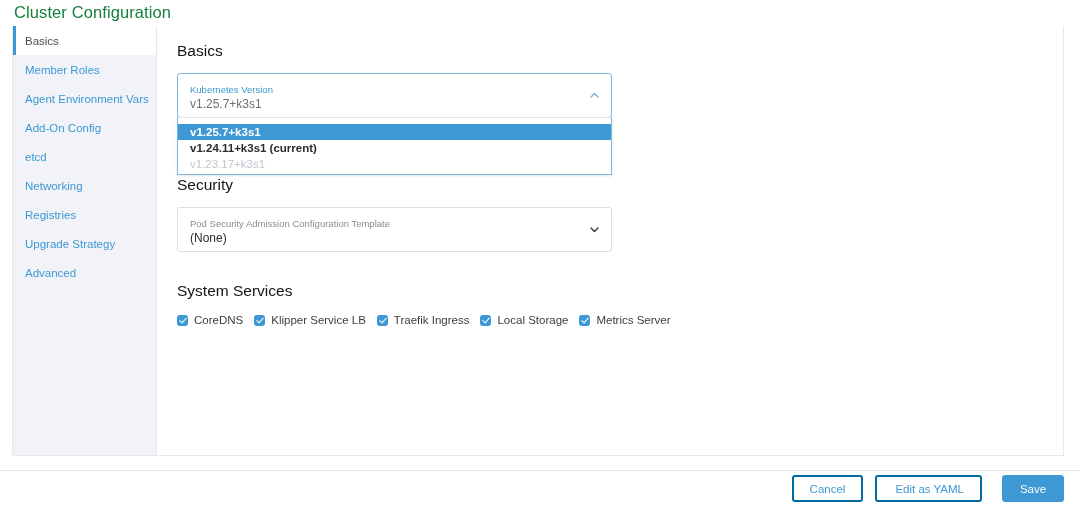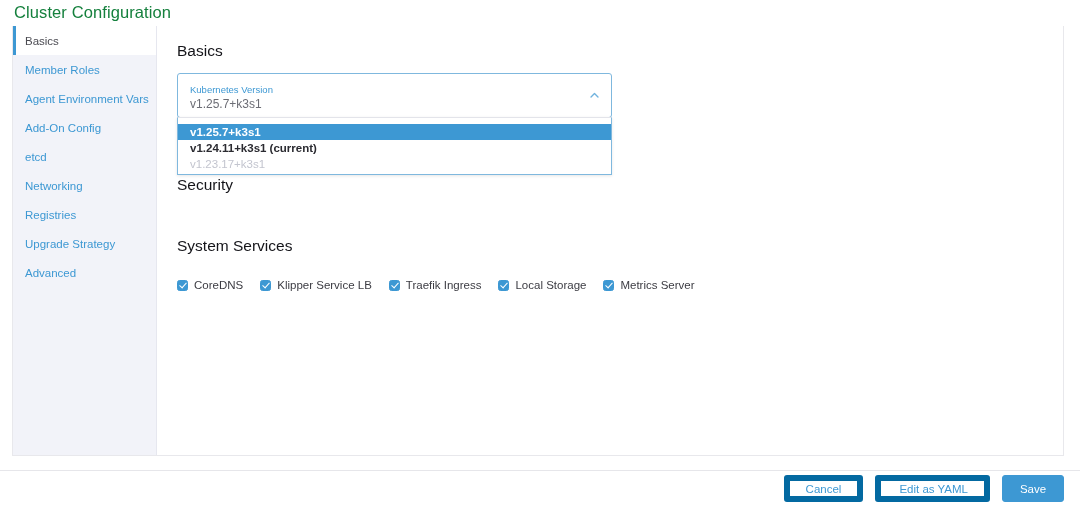--- a/index.html
+++ b/index.html
@@ -157,21 +157,21 @@
     cursor: default;
   }
 
   
   .checkbox-row {
     display: flex;
     align-items: center;
     gap: 15px;
     margin-top: 18px;
   }
-  .checkbox-row.tight { gap: 17px; margin-top: 24px; }
+  .checkbox-row.tight { gap: 11px; margin-top: 14px; }
   .cb {
     display: flex;
     align-items: center;
     gap: 6px;
     font-size: 11.5px;
     color: #3c3c43;
     cursor: pointer;
     white-space: nowrap;
   }
   .box {
@@ -220,29 +220,30 @@
     border-radius: 3px;
     font-size: 11.5px;
     display: flex;
     align-items: center;
     justify-content: center;
     cursor: pointer;
     padding: 0 16px;
     white-space: nowrap;
   }
   .btn.outline {
-    border: 6px solid #0369a1;
+    border: 2px solid #0369a1;
     background: #ffffff;
     color: #3d98d3;
   }
   .btn.primary {
     border: 1px solid #3d98d3;
     background: #3d98d3;
     color: #ffffff;
     min-width: 62px;
+    margin-left: 8px;
   }
   .btn.cancel { min-width: 62px; }
   .btn.yaml { min-width: 98px; padding-left: 18px; }
 </style>
 </head>
 <body>
 
 <div class="page">
 
   <div class="page-title">Cluster Configuration</div>
@@ -298,20 +299,29 @@
           <div class="dd-option selected">v1.25.7+k3s1</div>
           <div class="dd-option">v1.24.11+k3s1 (current)</div>
           <div class="dd-option disabled">v1.23.17+k3s1</div>
         </div>
       </div>
 
       <div style="height:56px"></div>
 
       <div class="section-title secondary">Security</div>
 
+      <div class="select-box">
+        <span class="select-label">Pod Security Admission Configuration Template</span>
+        <span class="select-value dark">(None)</span>
+        <span class="caret">
+          <svg width="11" height="11" viewBox="0 0 12 12" aria-hidden="true">
+            <path d="M2.2 4.4 L6 8.1 L9.8 4.4" fill="none" stroke="#3c3c43" stroke-width="1.6" stroke-linecap="round" stroke-linejoin="round"></path>
+          </svg>
+        </span>
+      </div>
 
 
       <div class="spacer-sys"></div>
 
       <div class="section-title">System Services</div>
 
       <div class="checkbox-row tight">
         <label class="cb">
           <span class="box checked"></span>
           <span>CoreDNS</span>

